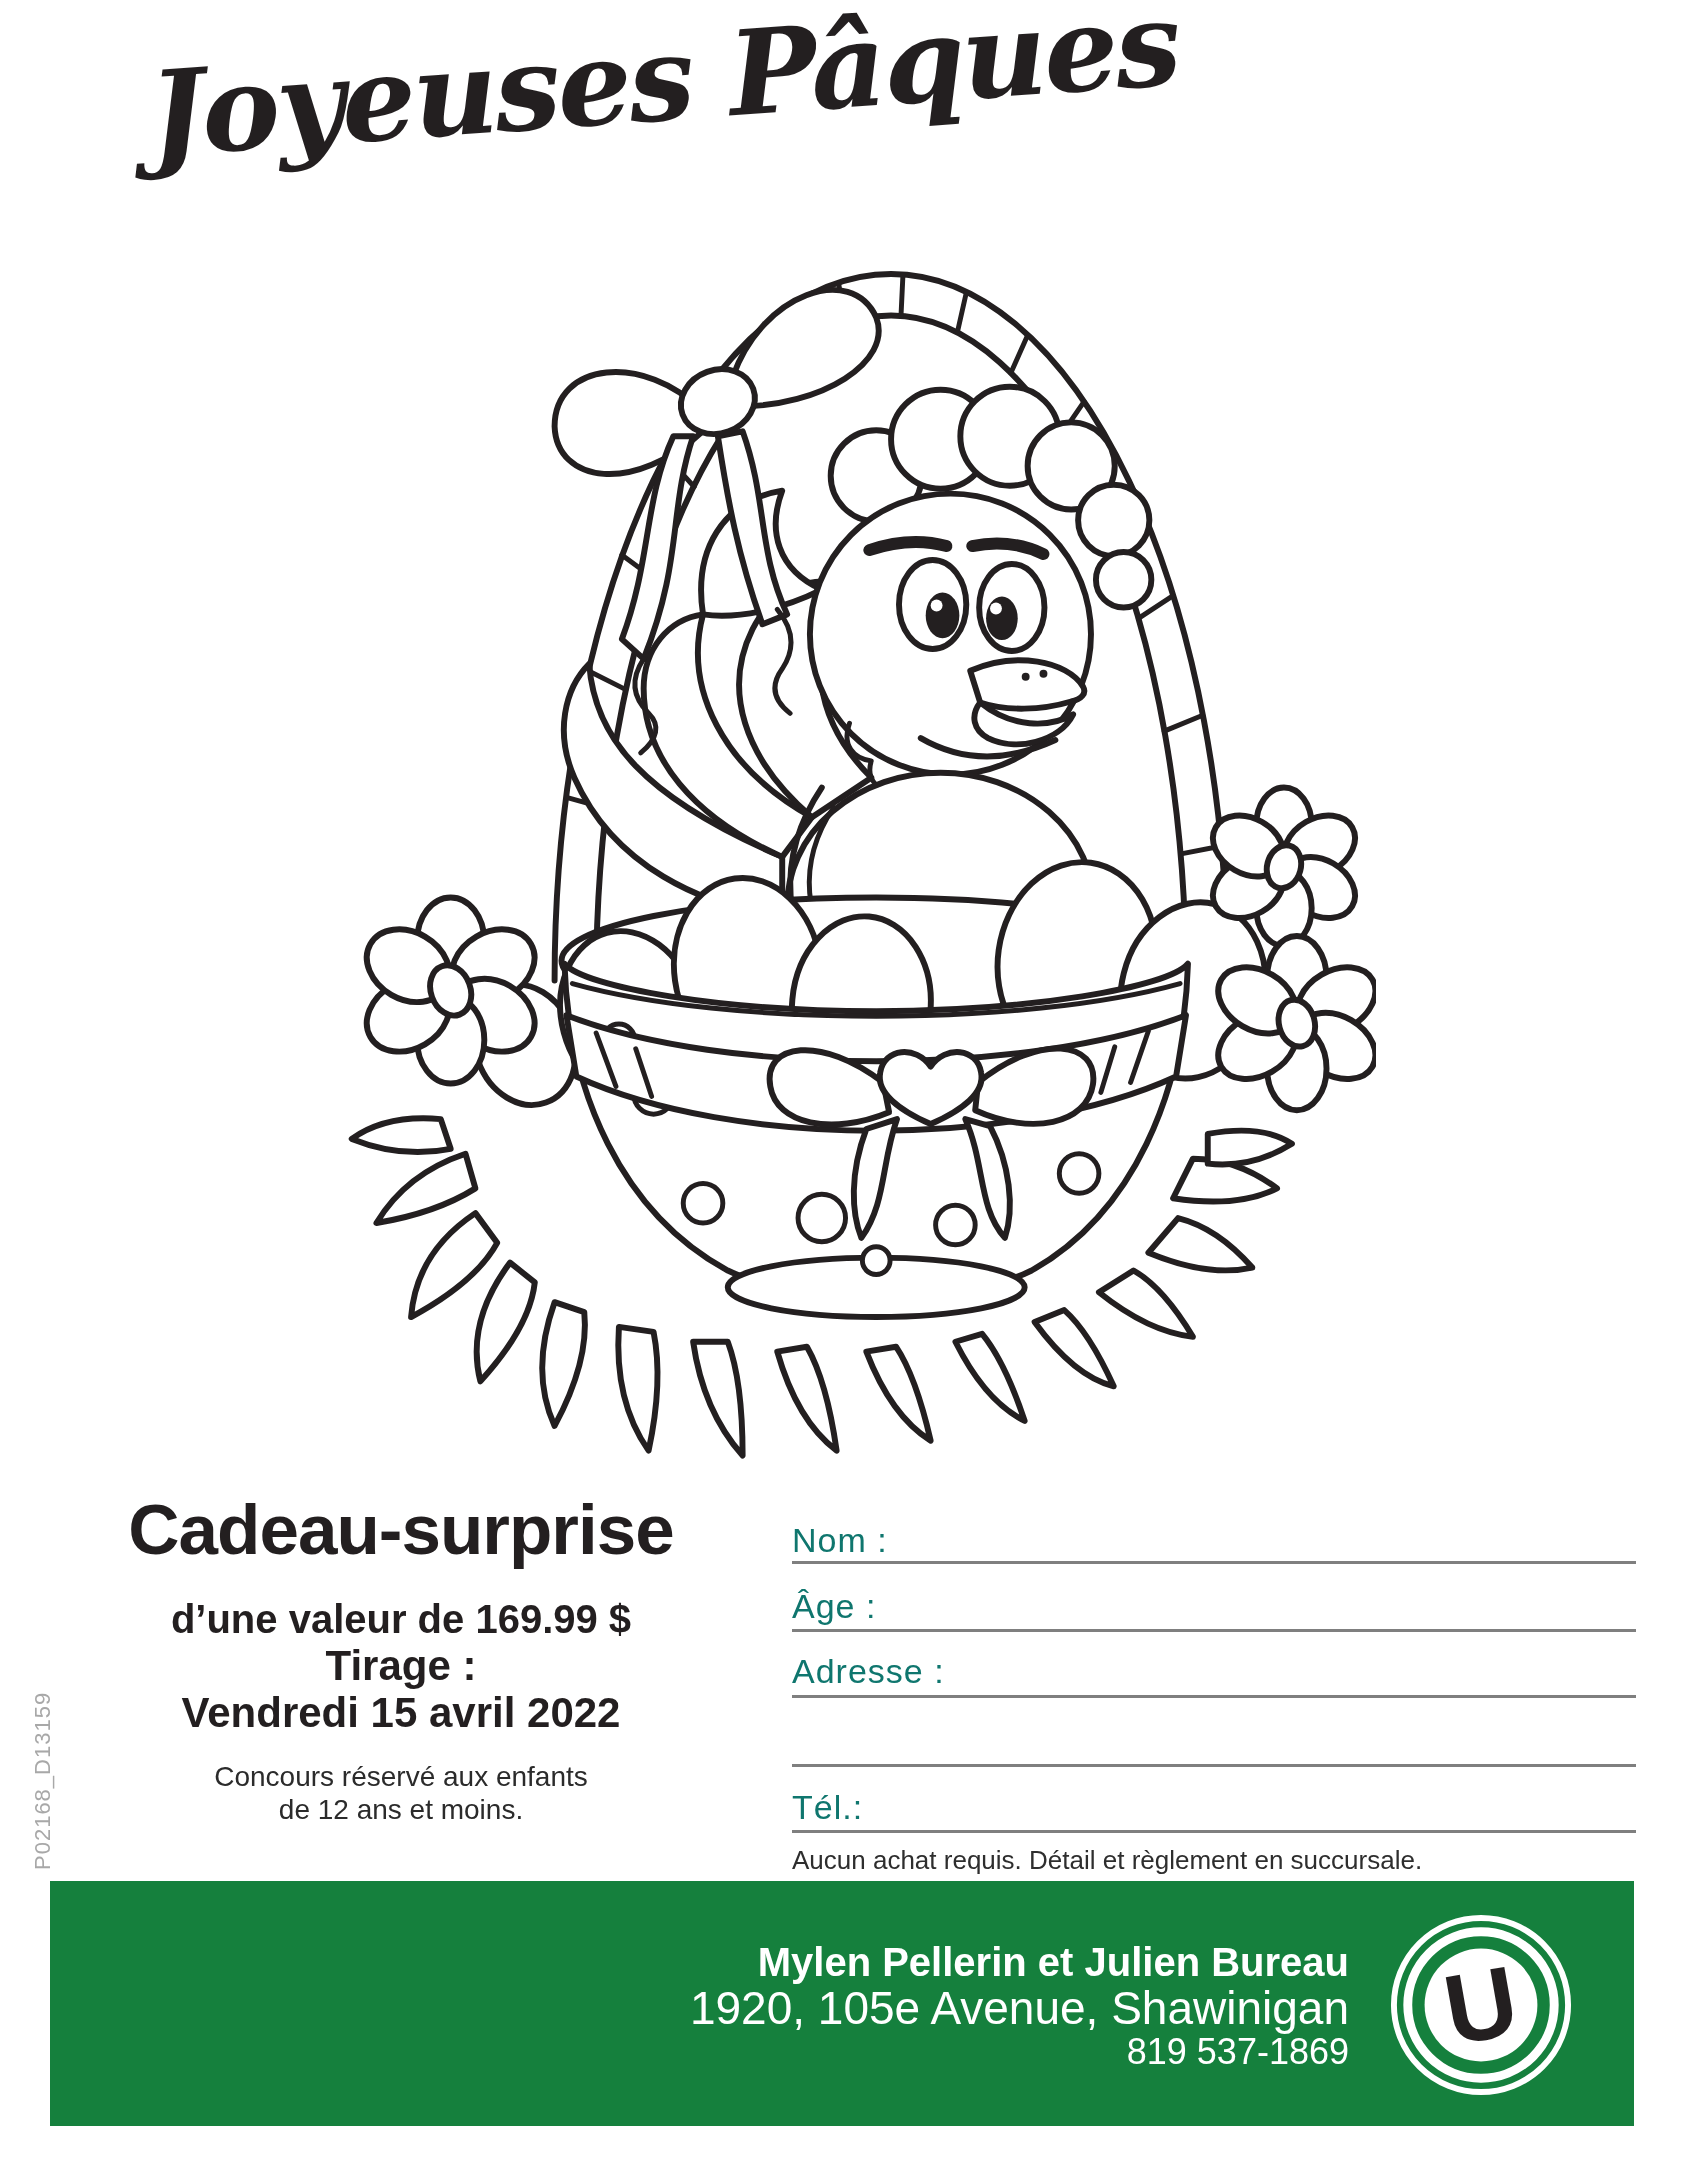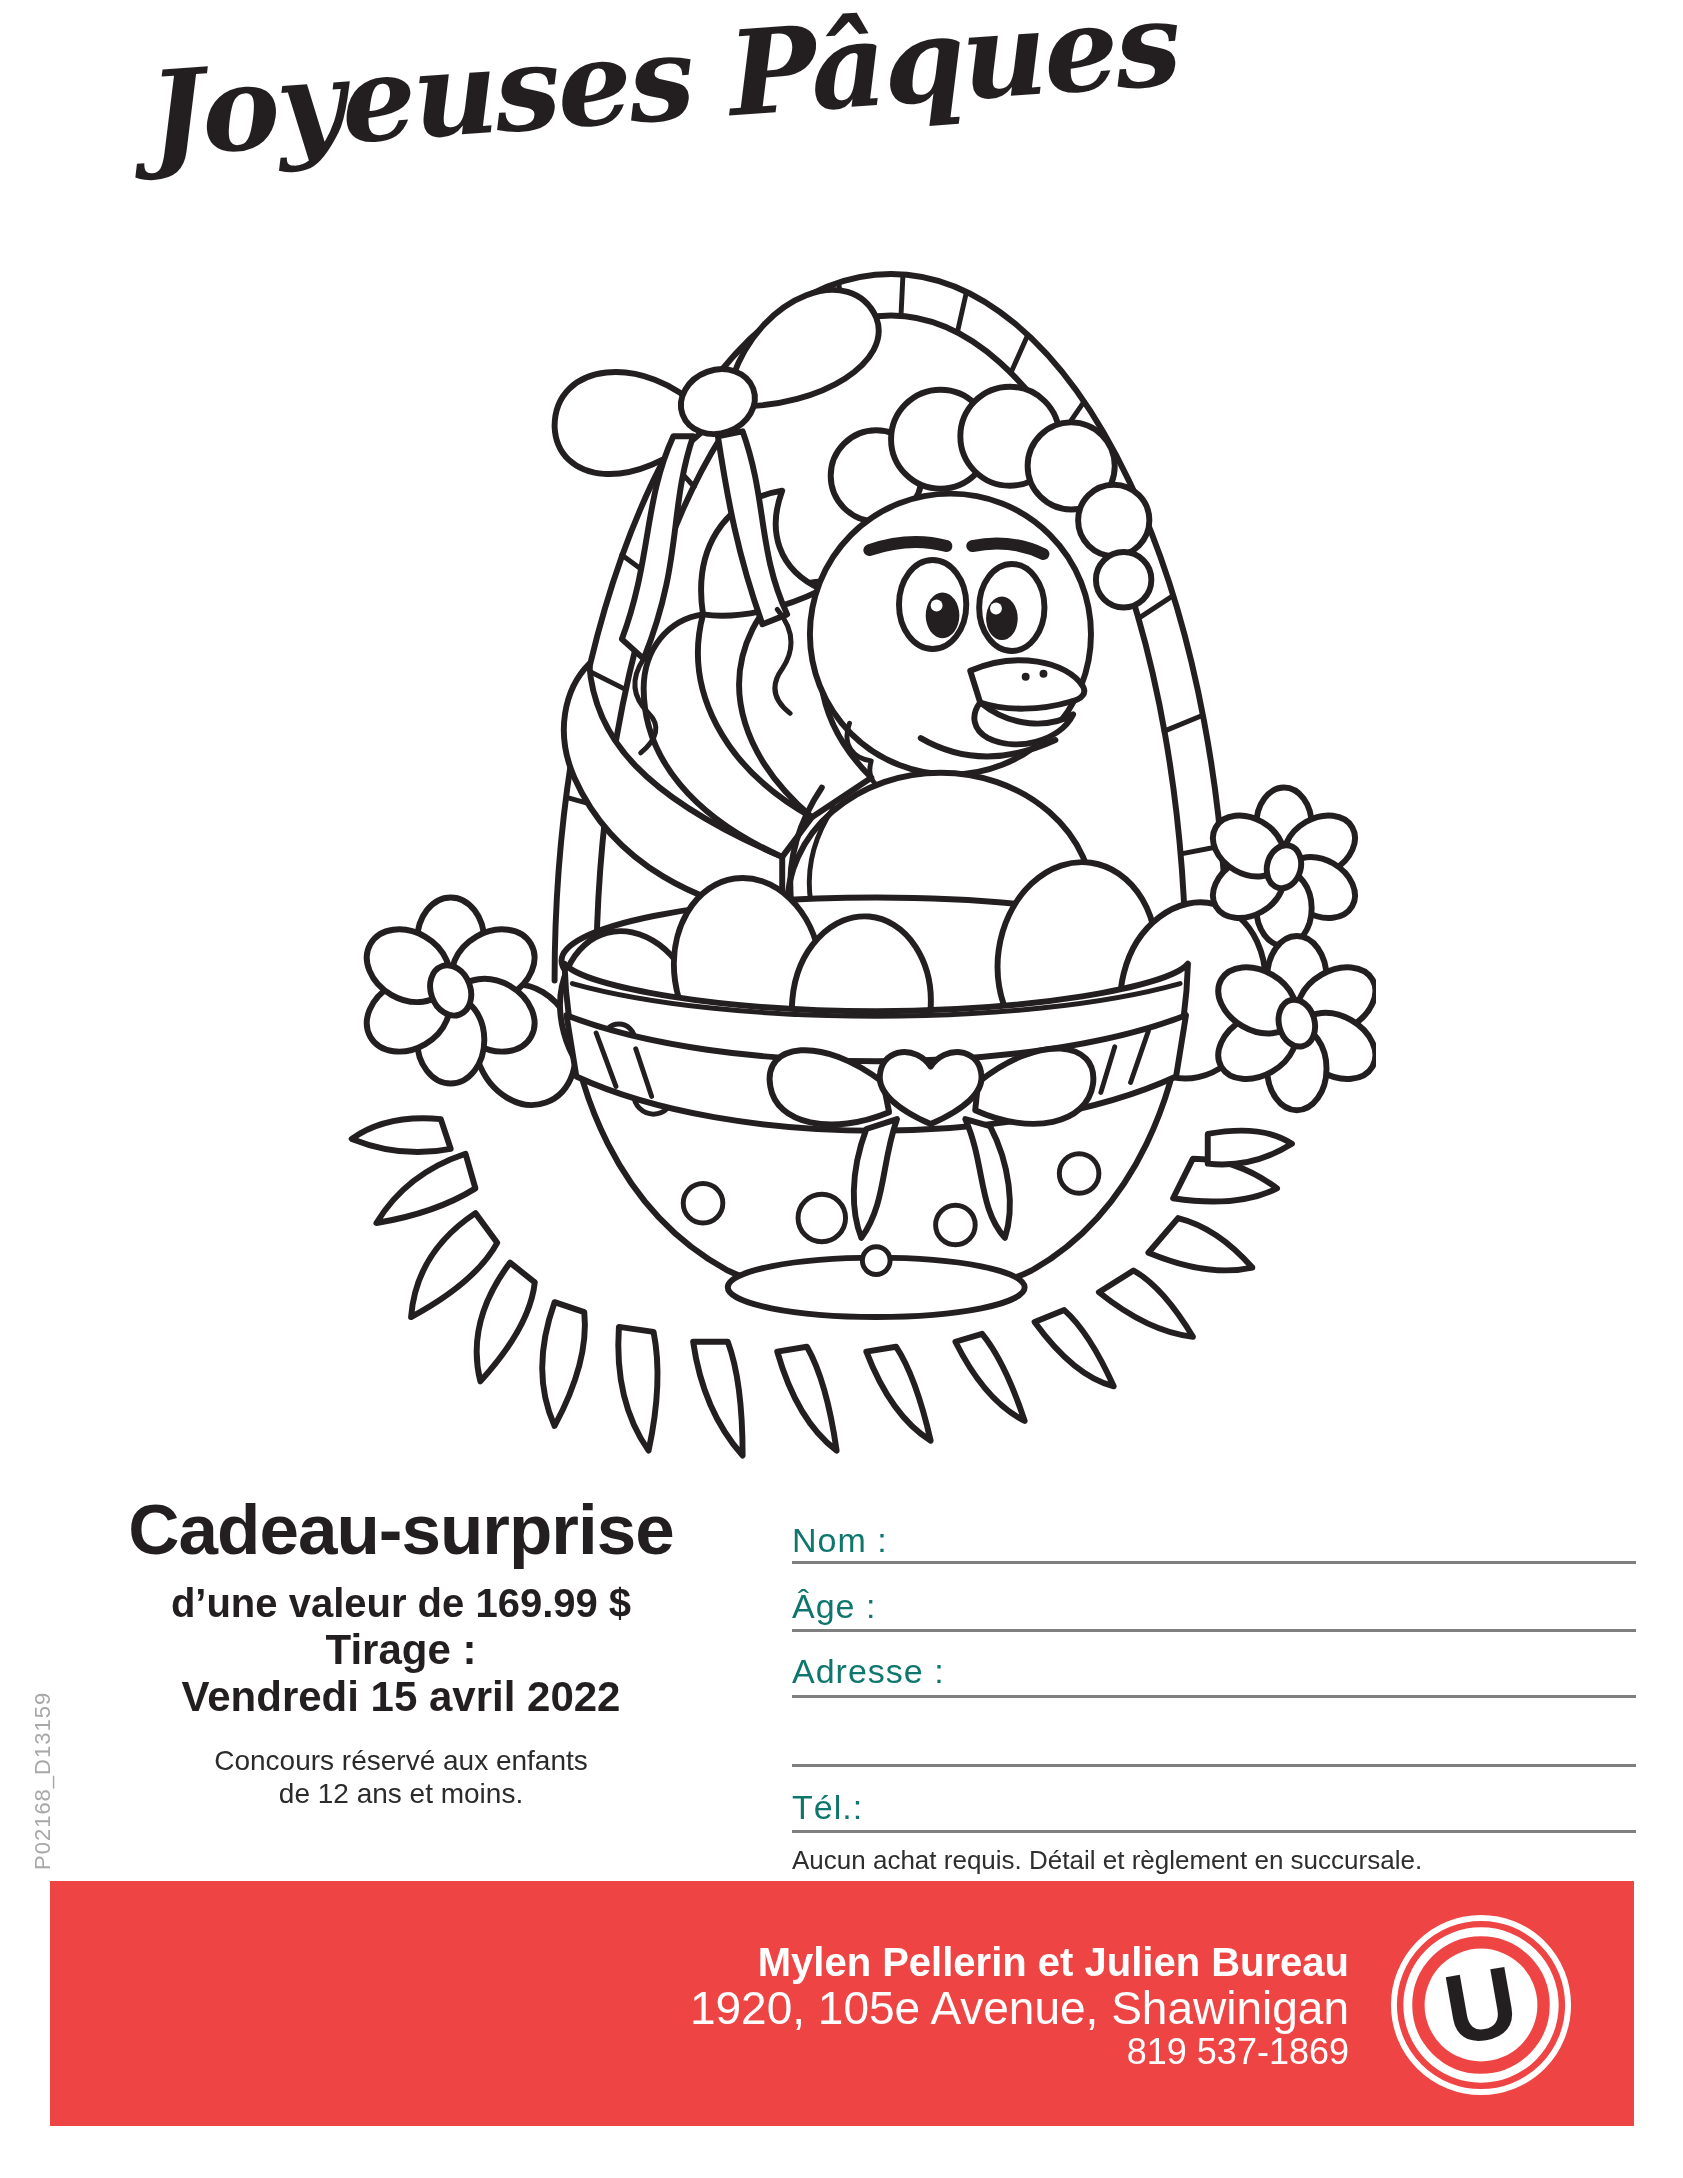--- a/index.html
+++ b/index.html
@@ -12,35 +12,35 @@
   
   .script-title{
     left:139px;top:10px;width:1049px;text-align:center;
     font-family:"DejaVu Serif",serif;font-style:italic;font-weight:bold;
     font-size:117px;letter-spacing:-3px;transform:rotate(-4deg);
     color:#231f20;white-space:nowrap;
   }
   
   .promo{left:104px;top:1490px;width:594px;text-align:center;}
   .promo-headline{font-weight:bold;font-size:71px;line-height:79px;letter-spacing:-1px;}
-  .promo-value{font-weight:bold;font-size:40px;margin-top:12px;}
+  .promo-value{font-weight:bold;font-size:40px;margin-top:28px;}
   .promo-draw{font-weight:bold;font-size:42px;line-height:47px;}
   .promo-elig{font-size:28px;line-height:33px;margin-top:24px;color:#2b2b2b;}
   
   .field-label{position:absolute;font-size:34px;color:#0f766e;letter-spacing:1px;}
   .field-line{position:absolute;height:3px;background:#7f7f7f;width:844px;left:792px;}
   .disclaimer{left:792px;top:1845px;font-size:26px;color:#2e2e2e;}
   
   .print-code{
     left:30px;top:1731px;height:139px;
     writing-mode:vertical-rl;transform:rotate(180deg);
     font-size:22px;letter-spacing:1px;color:#a8a8a8;
   }
   
-  .footer-bar{left:50px;top:1881px;width:1584px;height:245px;background:#ef4444;}
+  .footer-bar{left:50px;top:1881px;width:1584px;height:245px;background:#15803d;}
   .footer-text{position:absolute;right:285px;top:57px;text-align:right;color:#ffffff;}
   .footer-owners{font-weight:bold;font-size:40px;line-height:48px;}
   .footer-address{font-size:46px;line-height:44px;font-weight:normal;}
   .footer-phone{font-size:36px;line-height:44px;font-weight:normal;}
   .logo-box{position:absolute;left:1337px;top:30px;width:188px;height:188px;}
   svg{display:block;}
 </style>
 </head>
 <body>
 

